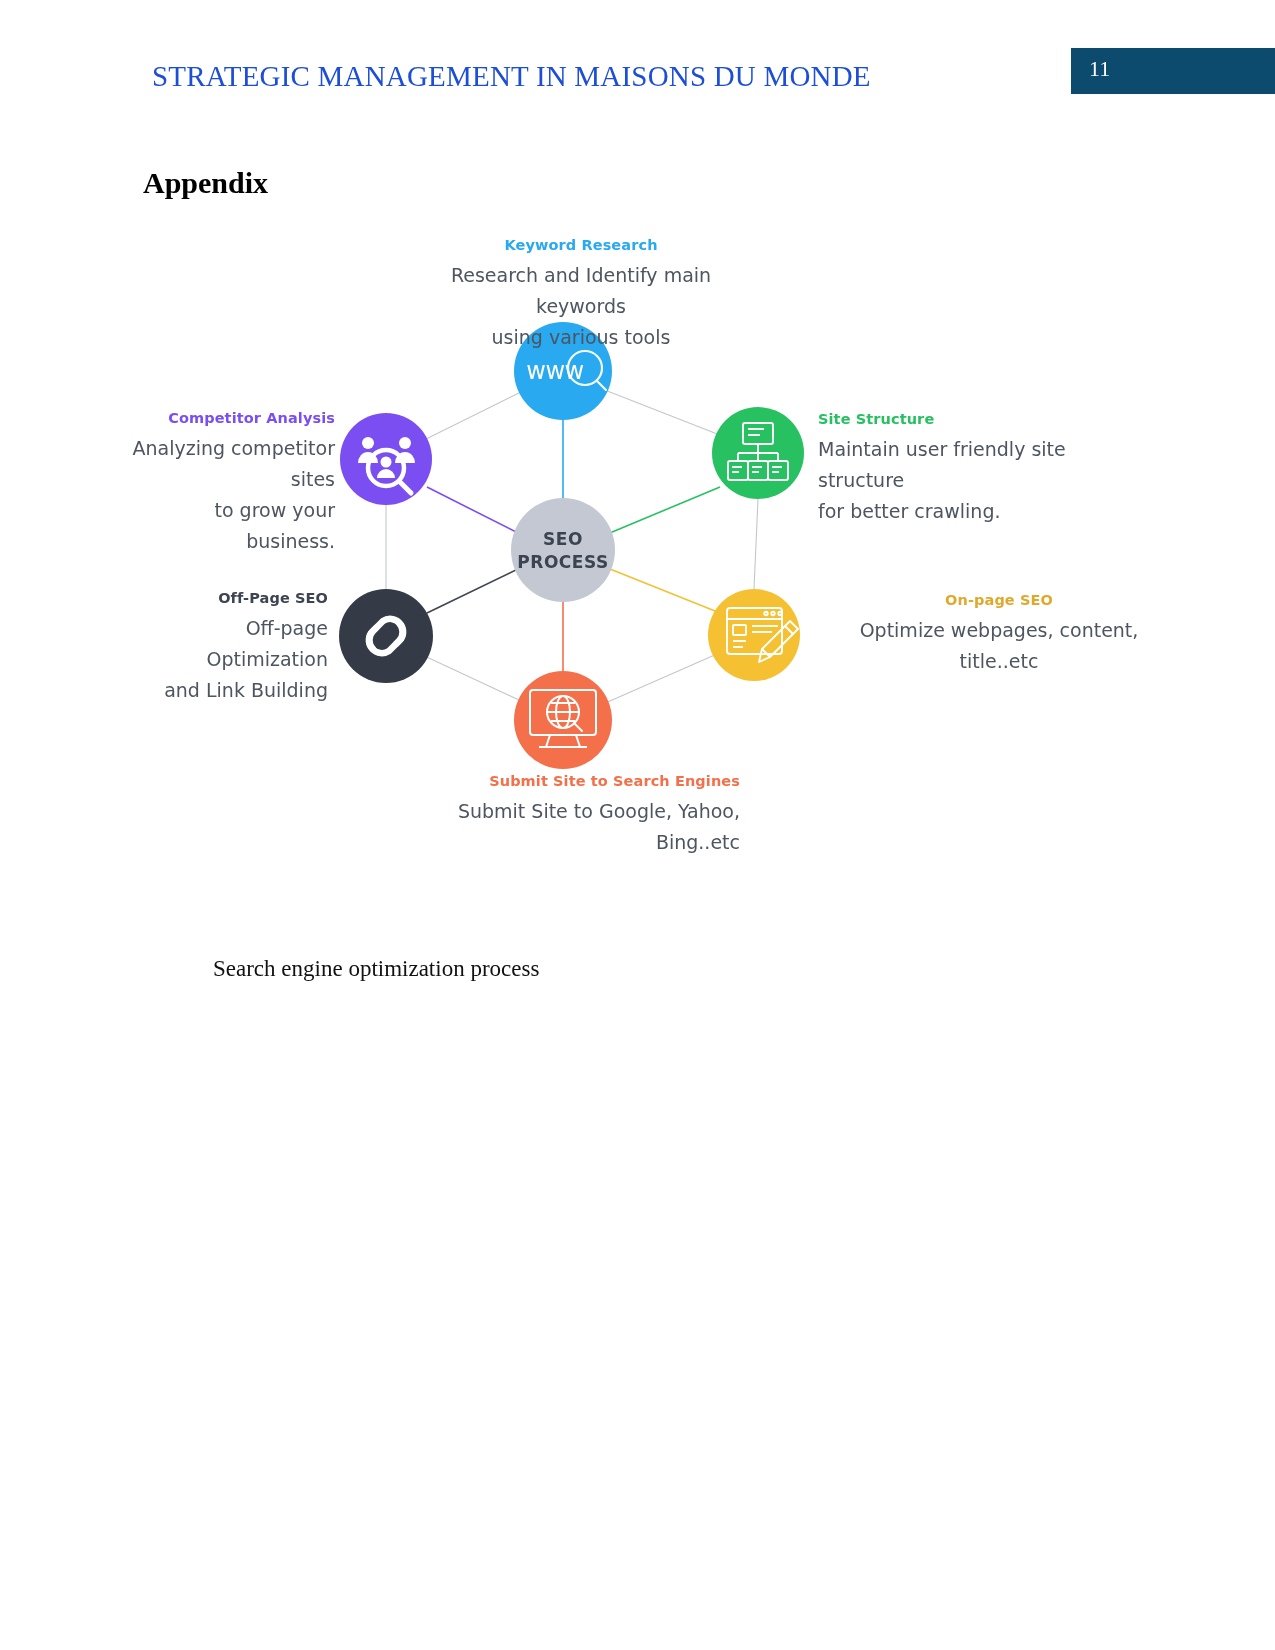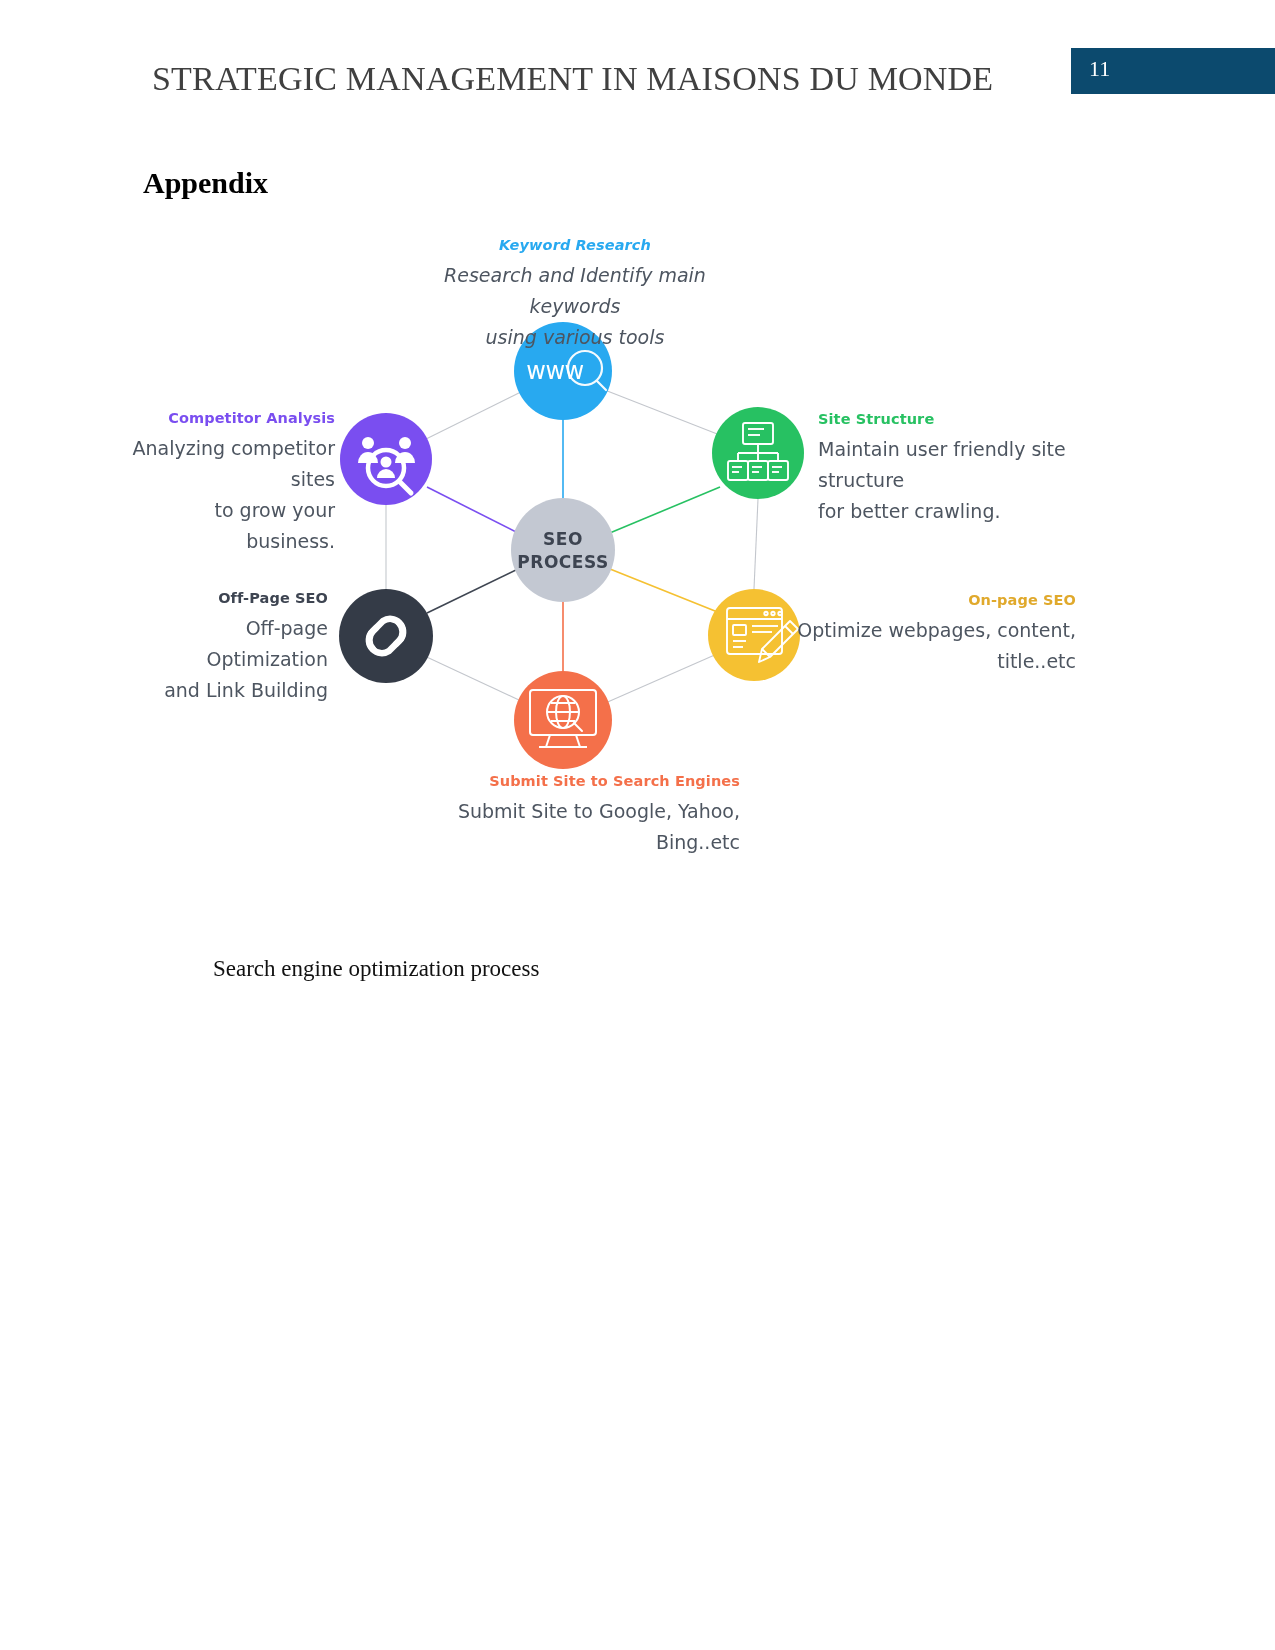--- a/index.html
+++ b/index.html
@@ -20,22 +20,22 @@
     position: absolute;
     top: 0;
     left: 0;
     width: 1275px;
     height: 115px;
   }
   .header-title {
     position: absolute;
     left: 152px;
     top: 60px;
-    font-size: 34px;
-    color: #404040;
+    font-size: 29px;
+    color: #1d4ed8;
     letter-spacing: 0.2px;
     white-space: nowrap;
     font-family: "Liberation Serif", "DejaVu Serif", serif;
   }
   .page-number-badge {
     position: absolute;
     left: 1071px;
     top: 48px;
     width: 228px;
     height: 46px;
@@ -88,25 +88,25 @@
     line-height: 1.2;
   }
   .node-desc {
     font-size: 19px;
     color: #4d5560;
     line-height: 1.62;
     margin: 0;
     font-weight: 400;
   }
 
-  .tb-keyword   { left: 280px; top: 12px;  width: 330px; text-align: center; font-style: italic; }
+  .tb-keyword   { left: 286px; top: 12px;  width: 330px; text-align: center; }
   .tb-site      { left: 688px; top: 186px; width: 290px; text-align: left; }
   .tb-competitor{ left: 0px;   top: 185px; width: 205px; text-align: right; }
   .tb-offpage   { left: 0px;   top: 365px; width: 198px; text-align: right; }
-  .tb-onpage    { left: 656px; top: 367px; width: 290px; text-align: right; }
+  .tb-onpage    { left: 724px; top: 367px; width: 290px; text-align: center; }
   .tb-submit    { left: 280px; top: 548px; width: 330px; text-align: right; }
 
   
   .figure-caption {
     position: absolute;
     left: 213px;
     top: 956px;
     font-size: 23px;
     color: #111111;
     font-family: "Liberation Serif", "DejaVu Serif", serif;

